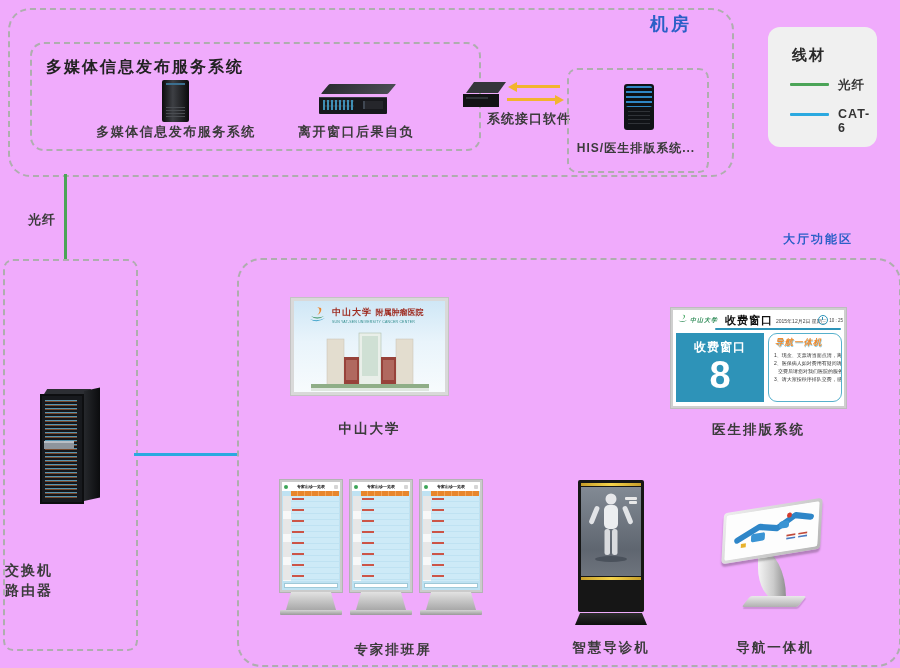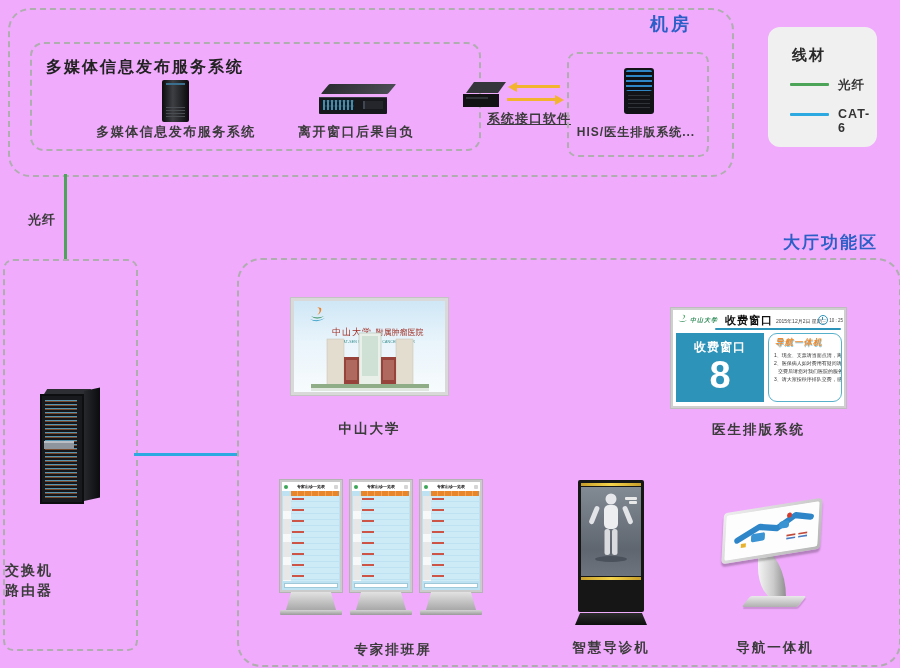--- a/index.html
+++ b/index.html
@@ -36,22 +36,22 @@
   .his-tower:after{content:"";position:absolute;left:14%;right:14%;bottom:8%;height:34%;
         background:repeating-linear-gradient(180deg,#303338 0 1px,transparent 1px 4px);}
   
   #converter{position:absolute;left:463px;top:82px;width:42px;height:25px;}
   #converter .cv-top{position:absolute;left:7px;top:0;width:32px;height:11px;background:#35363b;transform:skewX(-36deg);}
   #converter .cv-front{position:absolute;left:0;bottom:0;width:36px;height:13px;background:#121214;}
   #converter .cv-front:after{content:"";position:absolute;left:3px;top:3px;width:22px;height:2px;background:#2e3136;}
   
   .arrow-line{position:absolute;height:3px;background:#f2b42e;}
   .arrow-head{position:absolute;width:0;height:0;border:5px solid transparent;}
-  #iface-label{left:487px;top:110px;font-size:13px;letter-spacing:1px;text-decoration:underline;}
-  #his-box{left:567px;top:52px;width:138px;height:101px;border-radius:10px;}
+  #iface-label{left:487px;top:110px;font-size:13px;letter-spacing:1px;}
+  #his-box{left:567px;top:68px;width:138px;height:101px;border-radius:10px;}
 
   
   #legend{position:absolute;left:768px;top:27px;width:109px;height:120px;background:#f0f0f0;border-radius:12px;}
   #legend .lg-title{position:absolute;left:24px;top:19px;font-size:15px;font-weight:bold;color:#2a2a2a;letter-spacing:2px;}
   .lg-swatch{position:absolute;left:22px;width:39px;height:3px;border-radius:1px;}
   .lg-label{position:absolute;left:70px;font-size:12.5px;font-weight:bold;color:#333;letter-spacing:1px;}
 
   
   #fiber-line{position:absolute;left:64px;top:174px;width:3px;height:86px;}
   #fiber-label{position:absolute;left:28px;top:211px;font-size:13px;font-weight:bold;color:#3b3b3b;letter-spacing:1px;}
@@ -65,28 +65,28 @@
   #bigrack .br-front:after{content:"";position:absolute;left:3px;right:5px;top:4px;bottom:4px;
         background:repeating-linear-gradient(180deg,rgba(110,190,225,.75) 0 1px,rgba(216,120,60,.5) 1px 2px,#14161a 2px 4px);}
   #bigrack .br-patch{position:absolute;left:4px;top:52px;width:30px;height:8px;background:#8e959c;z-index:2;
         box-shadow:inset 0 2px 0 #b9bfc5;}
   #rack-label{position:absolute;left:0;right:0;top:300px;text-align:left;font-size:14px;font-weight:bold;letter-spacing:2px;line-height:1.4;color:#3b3b3b;}
 
   #cat6-line{position:absolute;left:134px;top:453px;width:104px;height:3px;}
 
   
   #hall-box{left:237px;top:258px;width:660px;height:405px;border-radius:24px;}
-  #hall-title{left:783px;top:231px;font-size:17px;letter-spacing:2px;}
+  #hall-title{left:783px;top:231px;font-size:12px;letter-spacing:2px;}
 
   
   #wall-screen{position:absolute;left:291px;top:298px;width:157px;height:97px;border:3px solid #d9d9d9;box-sizing:border-box;
         background:linear-gradient(180deg,#cfe7f6 0%,#e9f4fb 45%,#f7fbfd 100%);box-shadow:0 0 0 1px #c3c3c3;}
   #wall-logo-row{position:absolute;left:14px;top:5px;display:flex;align-items:flex-start;}
   #wall-logo-text{margin-left:4px;}
-  #wall-logo-title{font-size:9px;font-weight:normal;color:#9e2b20;letter-spacing:1px;white-space:nowrap;margin-top:20px;}
+  #wall-logo-title{font-size:9px;font-weight:bold;color:#9e2b20;letter-spacing:1px;white-space:nowrap;}
   #wall-logo-title .t2{font-size:8px;letter-spacing:0;}
   #wall-logo-sub{font-size:3.5px;color:#2e8b8b;letter-spacing:.2px;margin-top:1px;white-space:nowrap;}
   #wall-building{position:absolute;left:17px;bottom:1px;}
 
   
   #fee-screen{position:absolute;left:671px;top:308px;width:175px;height:100px;border:2px solid #cfcfcf;box-sizing:border-box;background:#fff;box-shadow:0 0 0 1px #bdbdbd;}
   #fee-header{position:absolute;left:0;top:0;right:0;height:19px;}
   #fee-logo-text{position:absolute;left:17px;top:6px;font-size:6px;font-weight:bold;color:#2e8b57;font-style:italic;letter-spacing:1px;}
   #fee-title{position:absolute;left:52px;top:3px;font-size:11px;font-weight:bold;color:#111;letter-spacing:1px;}
   #fee-date{position:absolute;left:103px;top:8px;font-size:5px;color:#444;}

